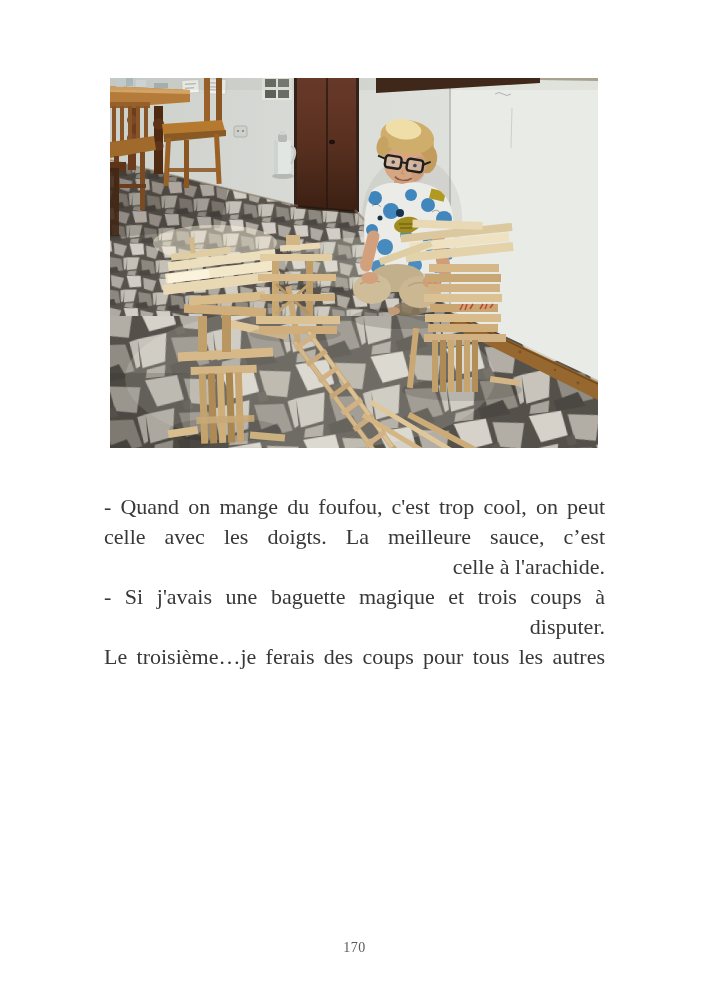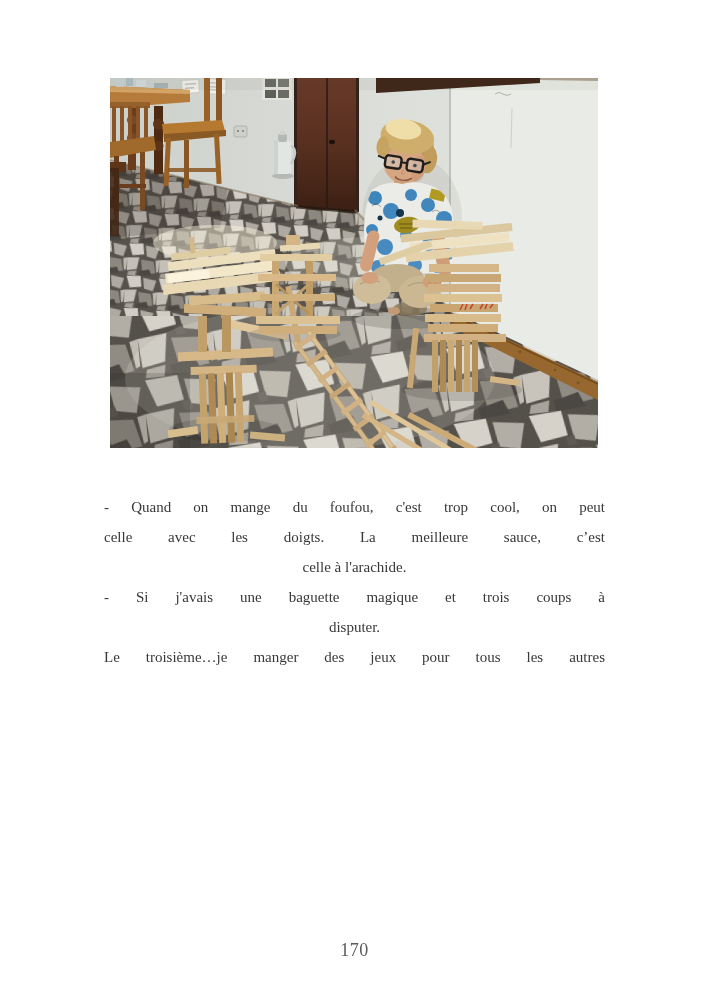--- a/index.html
+++ b/index.html
@@ -6,28 +6,28 @@
   .page{
     position:relative;width:709px;height:992px;background:#ffffff;
     font-family:"Liberation Serif","DejaVu Serif",serif;overflow:hidden;
   }
   .photo{
     position:absolute;left:110px;top:78px;width:488px;height:370px;margin:0;
   }
   .photo svg{display:block;width:100%;height:100%;}
   .text-block{
     position:absolute;left:104px;top:492px;width:501px;
-    color:#383838;font-size:15px;
+    color:#383838;font-size:22px;
   }
   .line{height:30px;line-height:30px;}
   .line.j{text-align:justify;text-align-last:justify;text-justify:inter-word;}
-  .line.l{text-align:center;}
+  .line.l{text-align:right;}
   .page-number{
     position:absolute;top:940px;left:0;width:709px;text-align:center;
-    color:#5a5a5a;font-size:18px;letter-spacing:.5px;
+    color:#5a5a5a;font-size:14px;letter-spacing:.5px;
   }
 </style>
 </head>
 <body>
 
 <div class="page">
 
   <figure class="photo" aria-label="A young blond boy wearing dark-rimmed glasses and a blue, white and olive patterned shirt kneels on a grey stone-mosaic floor. Around him stand tall towers built from light wooden Kapla planks, linked by a wooden ladder-like track. Behind him are white walls, a dark brown wooden double door, a white thermos flask, and a wooden table with chairs.">
     <svg viewBox="0 0 488 370" preserveAspectRatio="none" role="img">
       <defs>
@@ -358,17 +358,17 @@
       <rect x="0" y="0" width="488" height="12" fill="#3a342c" opacity="0.05"></rect>
     </svg>
   </figure>
 
   <div class="text-block">
     <div class="line j">- Quand on mange du foufou, c'est trop cool, on peut</div>
     <div class="line j">celle avec les doigts. La meilleure sauce, c’est</div>
     <div class="line l">celle à l'arachide.</div>
     <div class="line j">- Si j'avais une baguette magique et trois coups à</div>
     <div class="line l">disputer.</div>
-    <div class="line j">Le troisième…je manger des jeux pour tous les autres</div>
+    <div class="line j">Le troisième…je ferais des coups pour tous les autres</div>
   </div>
 
   <div class="page-number">170</div>
 </div>
 
 </body></html>

